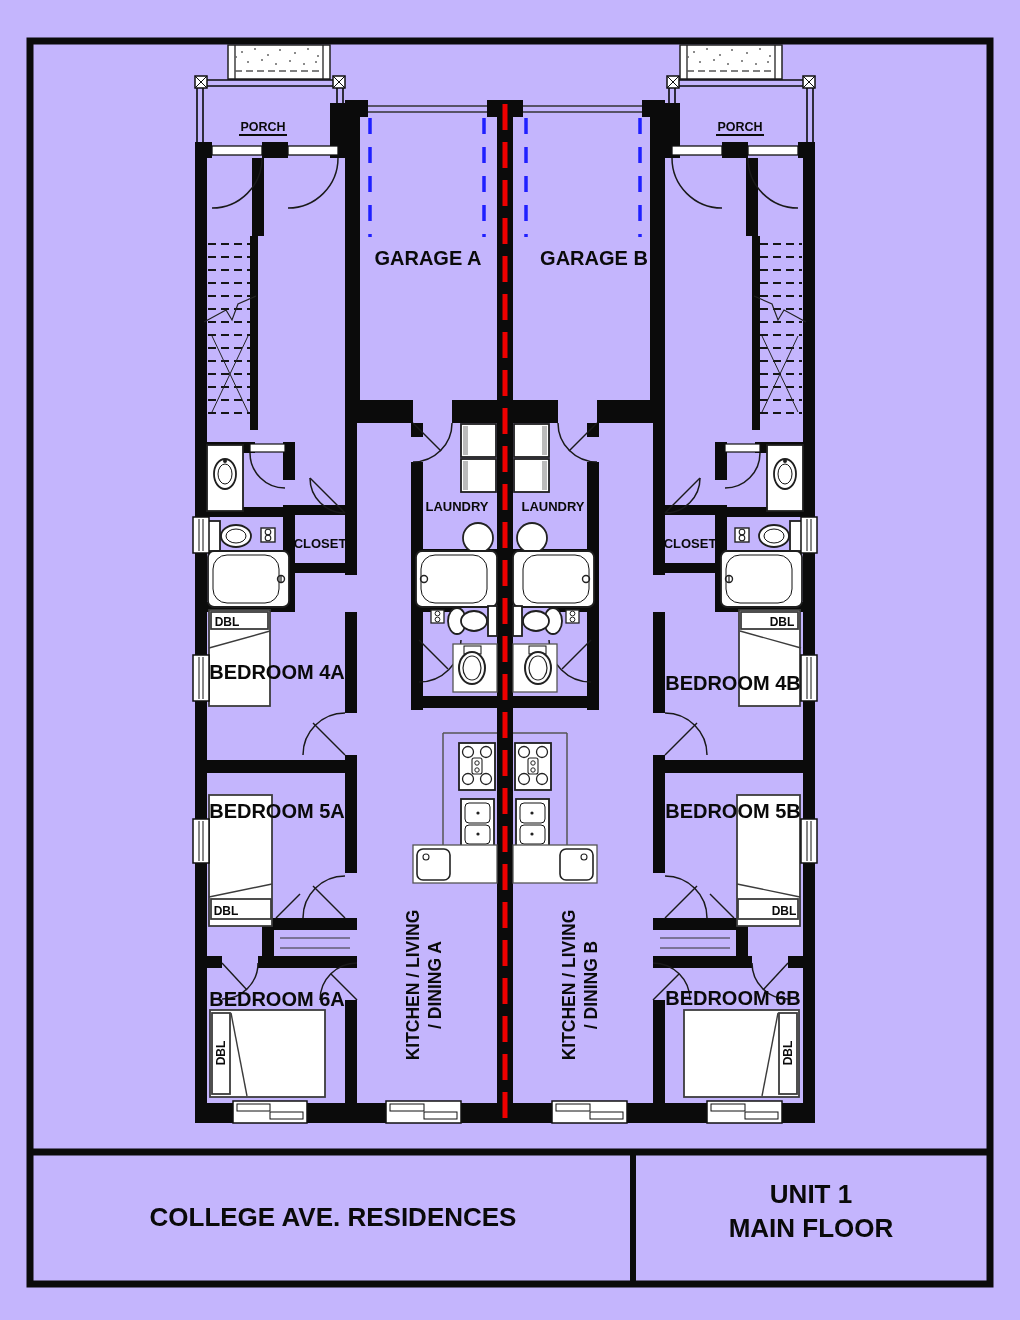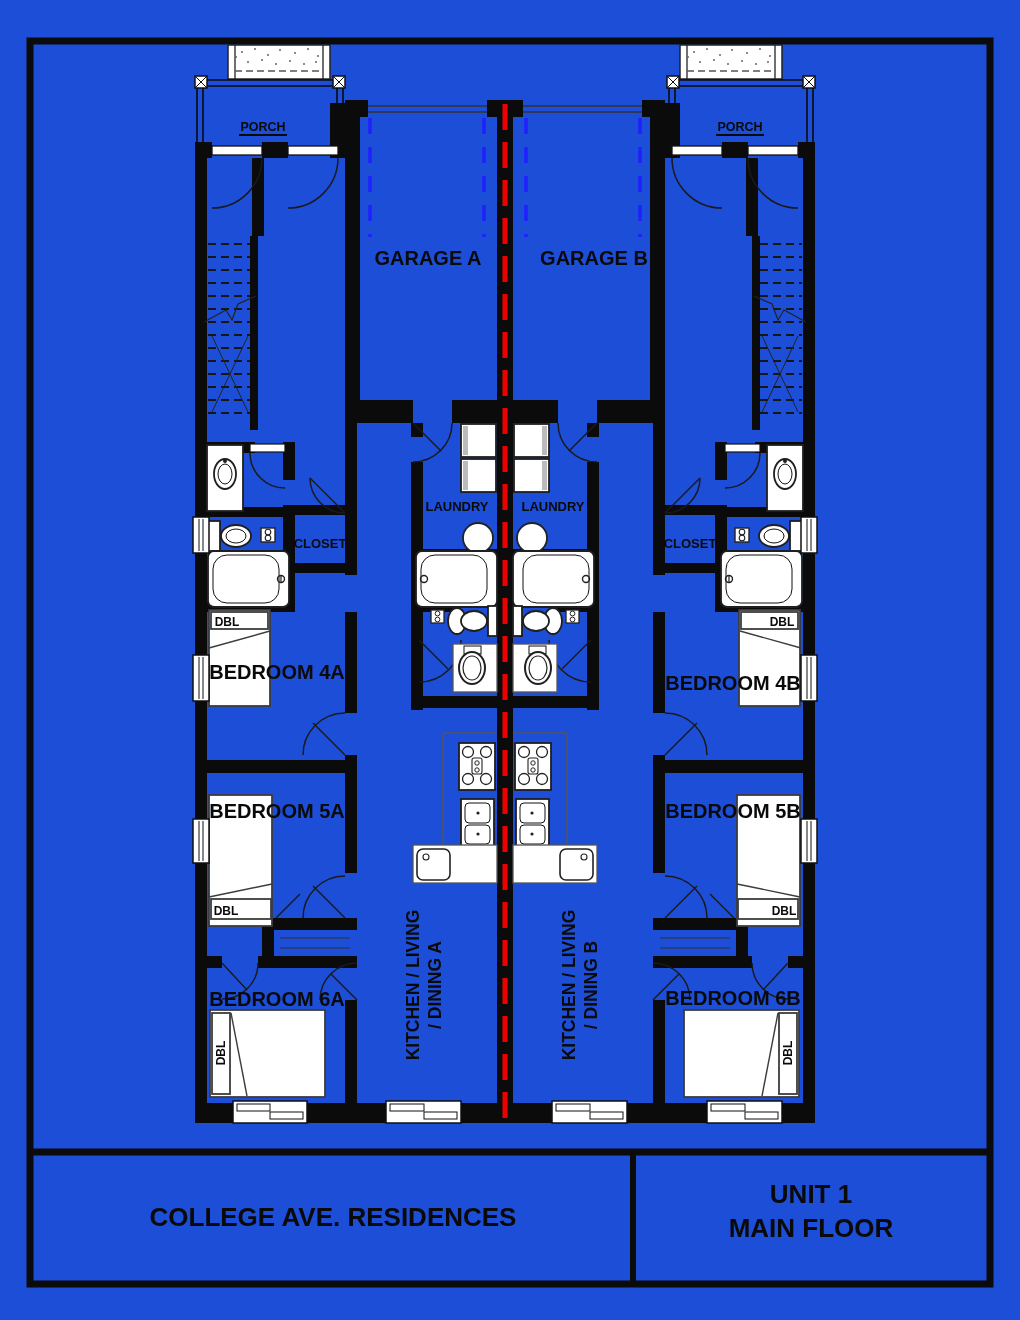--- a/index.html
+++ b/index.html
@@ -1,16 +1,16 @@
 <!DOCTYPE html>
 <html><head>
 <meta charset="utf-8">
 <style>
   html,body{margin:0;padding:0;background:#ffffff;}
-  .sheet{position:relative;width:1020px;height:1320px;background:#1d4ed8;overflow:hidden;}
+  .sheet{position:relative;width:1020px;height:1320px;background:#c4b5fd;overflow:hidden;}
   svg{display:block;}
   text{font-family:"Liberation Sans","DejaVu Sans",sans-serif;font-weight:bold;fill:#0a0a0a;}
   .wall{fill:#0b0b0b;stroke:none;}
   .thinline{stroke:#0b0b0b;stroke-width:1.6;fill:none;}
   .fixture{stroke:#1f1f1f;stroke-width:1.8;fill:#ffffff;}
   .fixture-light{stroke:#555555;stroke-width:1.3;fill:#ffffff;}
   .doorarc{stroke:#1a1a1a;stroke-width:1.5;fill:none;}
   .leaf{stroke:#1a1a1a;stroke-width:1.4;fill:none;}
   .tread{stroke:#161616;stroke-width:2.2;stroke-dasharray:8 5;}
   .winframe{stroke:#111;stroke-width:1.5;fill:#ffffff;}

